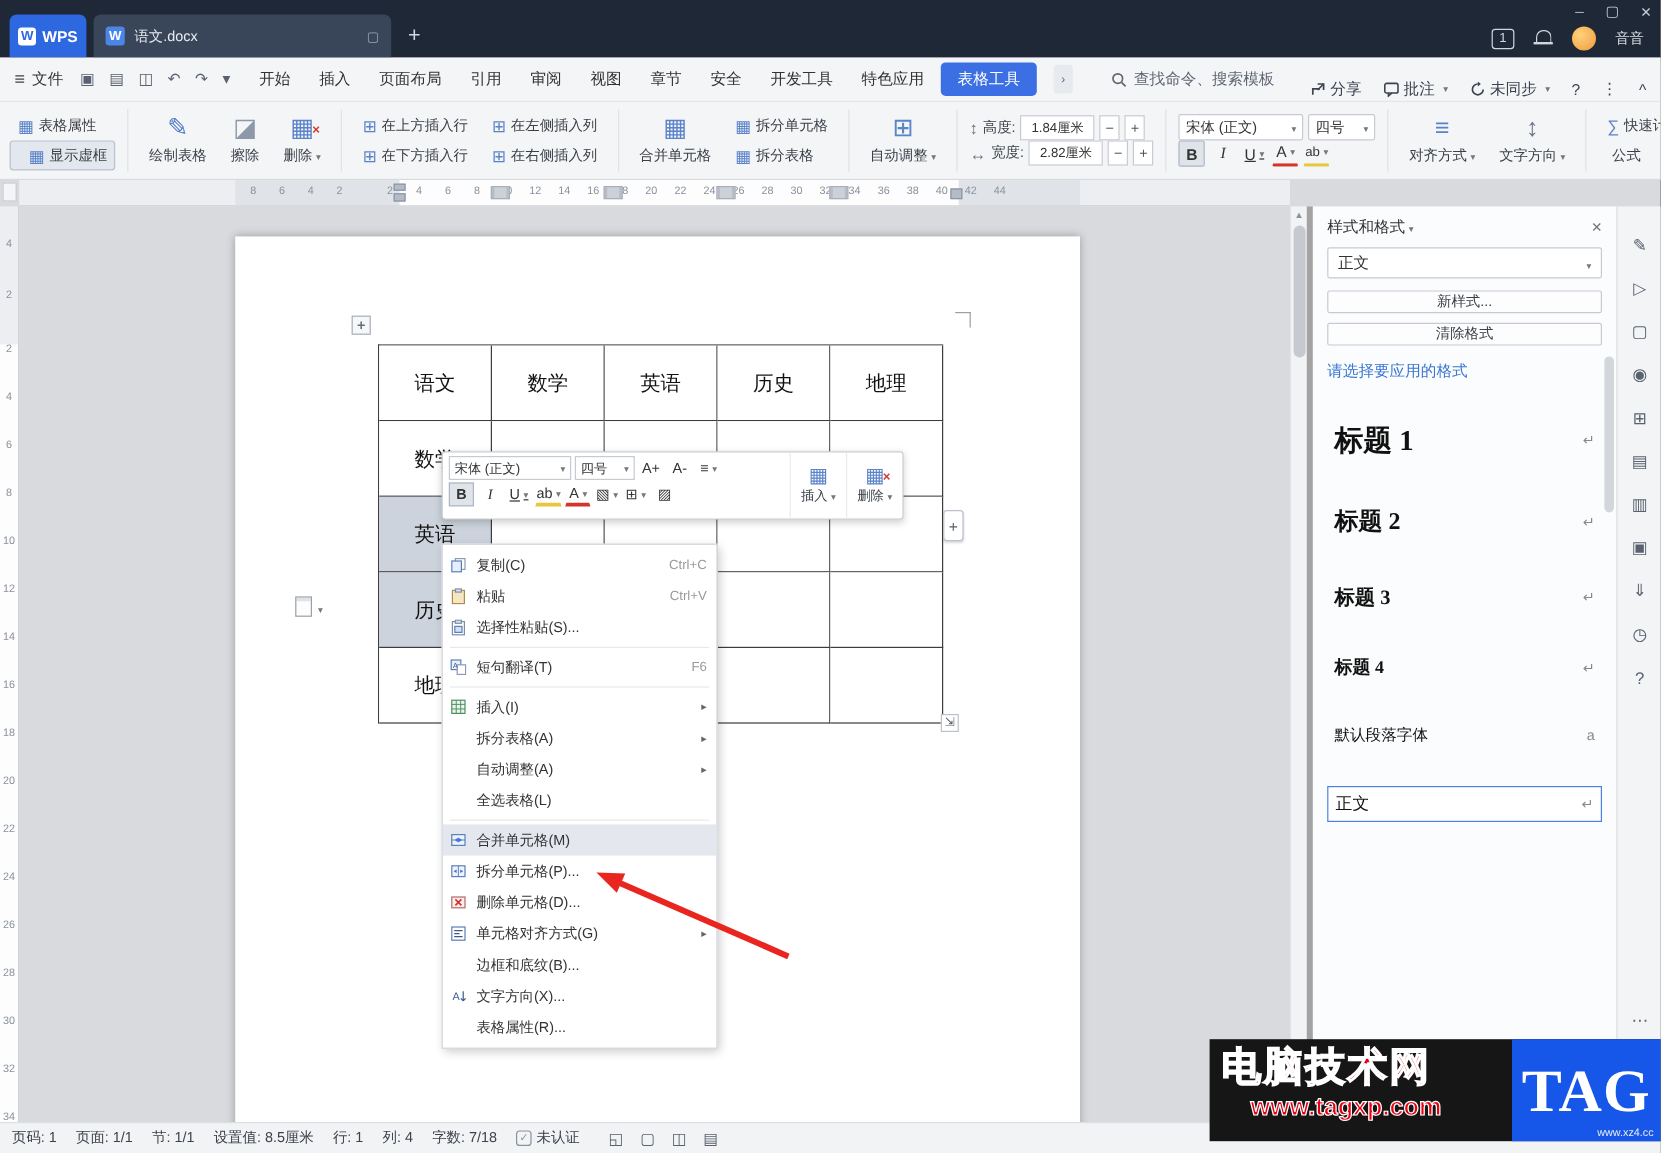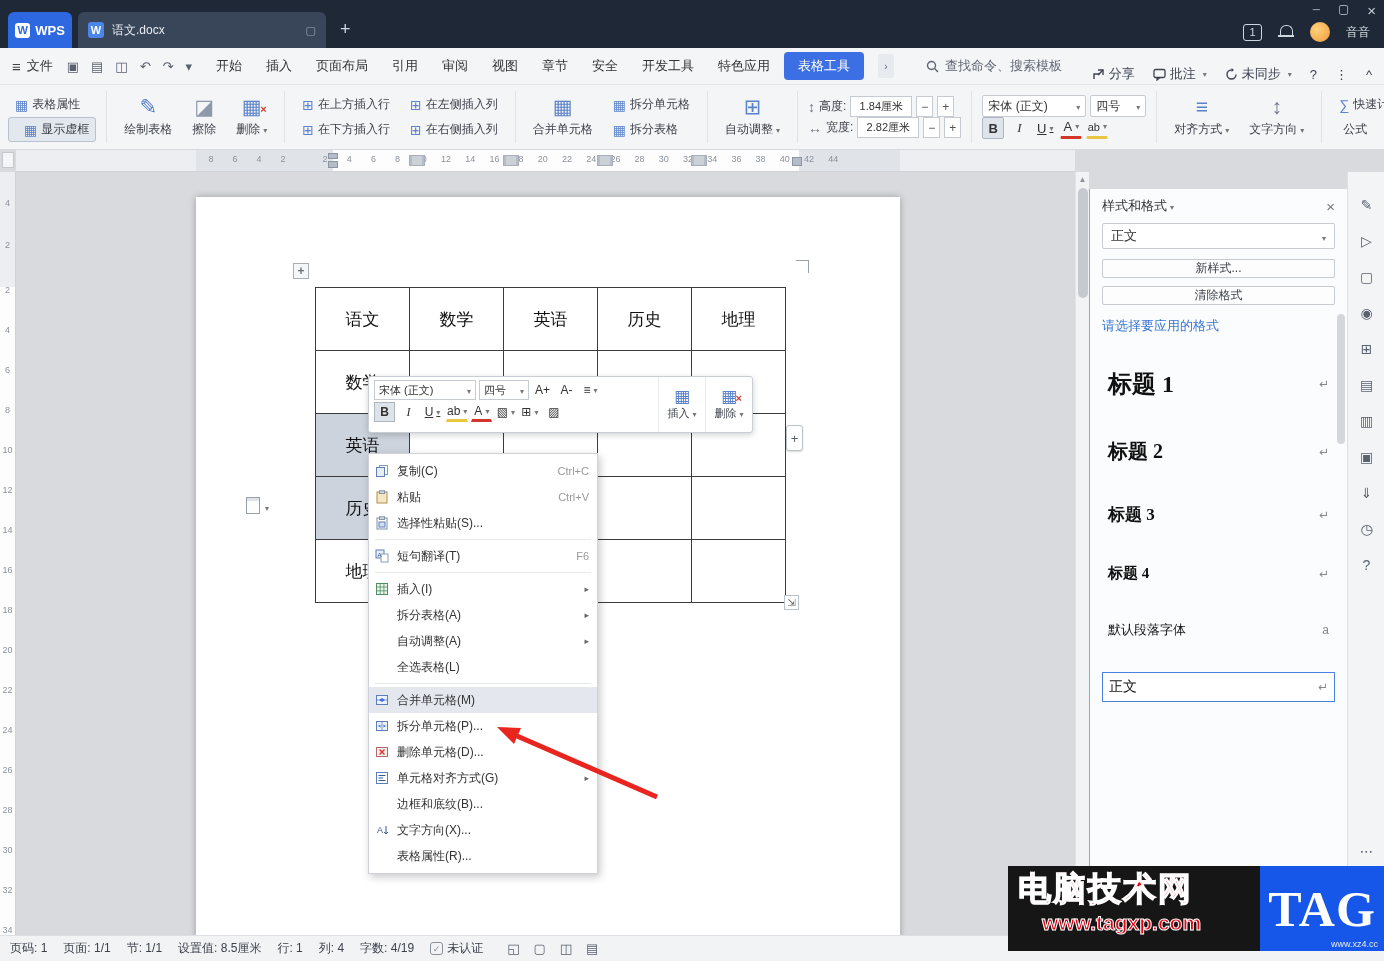--- a/index.html
+++ b/index.html
@@ -162,22 +162,22 @@
   .cm-ico svg { width:14px; height:14px; }
   .cm-label { flex:1; white-space:nowrap; }
   .cm-key { color:#999; font-size:11px; margin-left:10px; }
   .cm-subarrow { color:#666; font-size:9px; margin-left:6px; }
   .cm-sep { height:1px; background:#e6e8eb; margin:3px 6px; }
 
   
   .red-arrow { position:absolute; left:450px; top:700px; width:250px; height:120px; z-index:40; pointer-events:none; }
 
   
-  .sidebar { position:absolute; left:1089px; top:189px; width:258px; height:763px; background:#fbfcfd;
-             border-left:1px solid #a3a3a3; }
+  .sidebar { position:absolute; left:1089px; top:172px; width:258px; height:763px; background:#fbfcfd;
+             border-left:5px solid #a3a3a3; }
   .sp-head { display:flex; align-items:center; padding:8px 12px 6px; font-size:13px; color:#333; }
   .sp-title { font-size:13px; }
   .sp-close { margin-left:auto; color:#777; font-size:15px; }
   .sp-select { margin:2px 12px 0; height:26px; background:#fff; border:1px solid #c6cad1; border-radius:2px;
                display:flex; align-items:center; justify-content:space-between; padding:0 8px; font-size:13px; }
   .sp-btnrow { display:flex; gap:8px; margin:10px 12px 0;flex-direction:column; }
   .sp-btn { flex:1; height:24px; background:#fdfdfd; border:1px solid #c6cad1; border-radius:2px; font-size:12px;
             color:#3a3f48; font-family:inherit; }
   .sp-hint { margin:12px 12px 4px; color:#3a77d2; font-size:13px; }
   .sp-list { margin:4px 12px 0; }
@@ -806,21 +806,21 @@
     </div>
 
   <div class="statusbar">
     <div class="sb-left">
         <span>页码: 1</span>
         <span>页面: 1/1</span>
         <span>节: 1/1</span>
         <span>设置值: 8.5厘米</span>
         <span>行: 1</span>
         <span>列: 4</span>
-        <span>字数: 4/19</span>
+        <span>字数: 7/18</span>
       </div>
     <span class="sb-cert">
       <span class="cert-ico">✓</span>
       <span>未认证</span>
     </span>
     <div class="sb-right">
         <span>◱</span>
         <span>▢</span>
         <span>◫</span>
         <span>▤</span>

